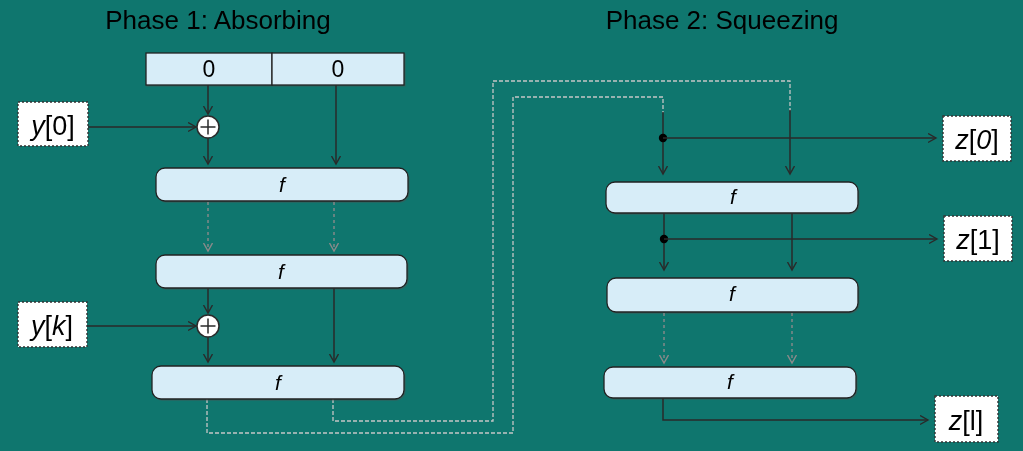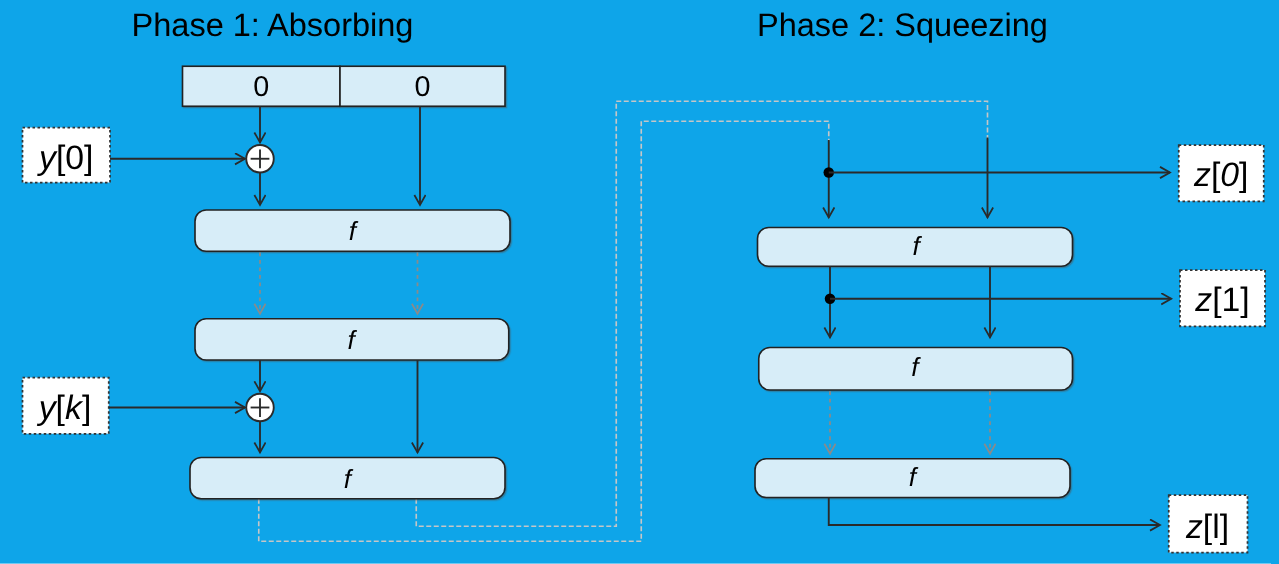--- a/index.html
+++ b/index.html
@@ -1,20 +1,20 @@
 <!DOCTYPE html>
 <html><head>
 <meta charset="utf-8">
 <style>
   html, body { margin: 0; padding: 0; background: #ffffff; }
   .stage {
     position: relative;
     width: 1023px;
     height: 451px;
-    background: #0ea5e9;
+    background: #0f766e;
     font-family: "Liberation Sans", sans-serif;
     overflow: hidden;
   }
   svg { display: block; }
 
   .phase-title {
     font-size: 26px;
     fill: #000000;
     text-anchor: middle;
     font-family: "Liberation Sans", sans-serif;

